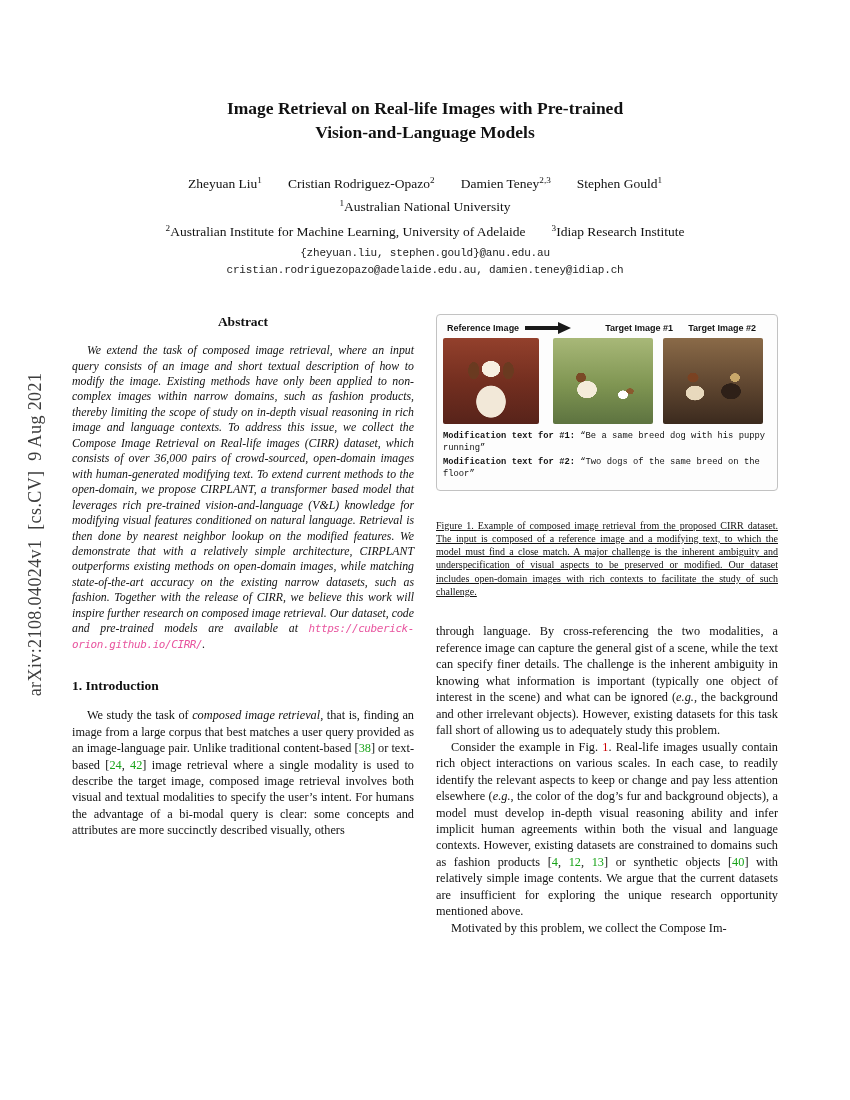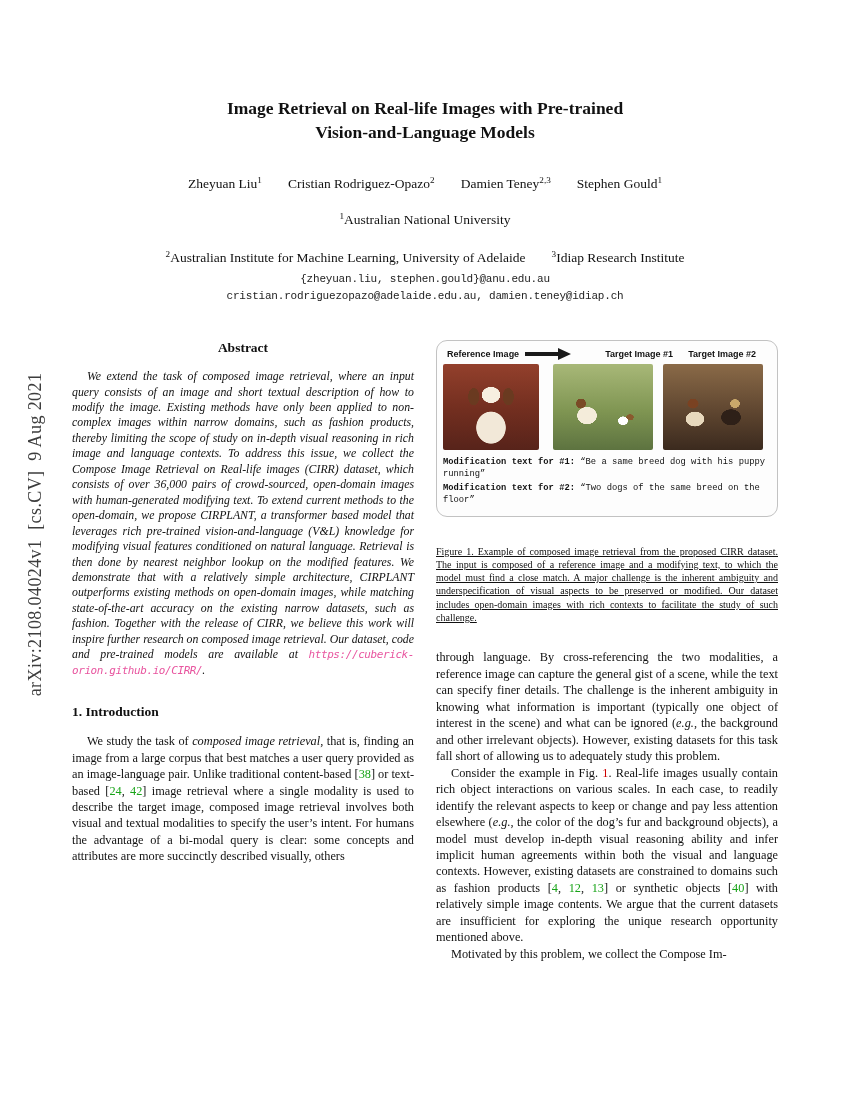--- a/index.html
+++ b/index.html
@@ -14,21 +14,21 @@
   .arxiv-side {
     position: absolute; left: -181px; top: 524px; width: 432px;
     text-align: center; transform: rotate(-90deg);
     font-size: 18px; color: #3d3d3d; white-space: pre; letter-spacing: 0.4px;
   }
 
   
   .header { padding-top: 96px; text-align: center; }
   .title { font-size: 17.5px; font-weight: bold; line-height: 1.38; }
   .authors { margin-top: 32px; font-size: 13.5px; white-space: pre-wrap; }
-  .affil { font-size: 13.5px; margin-top: 19px; line-height: 1.4; white-space: pre-wrap; }
+  .affil { font-size: 13.5px; margin-top: 6px; line-height: 1.4; white-space: pre-wrap; }
   .emails { font-family: Liberation Mono, monospace; font-size: 11px; margin-top: 5px; letter-spacing: -0.2px; color: #222; }
 
   
   .columns { display: flex; padding: 0 72px; margin-top: 38px; gap: 22px; }
   .col { width: 342px; }
 
   .abs-head { font-size: 13.5px; font-weight: bold; text-align: center; margin-bottom: 13px; }
   .abs-text {
     font-style: italic; font-size: 11.8px; line-height: 1.31;
     text-align: justify; text-indent: 15px;
@@ -41,21 +41,21 @@
   
   .cite { color: #17a317; }
   .figref { color: #cc0000; }
   .url { font-family: "DejaVu Sans Mono", monospace; color: #e8559f; font-size: 0.93em; letter-spacing: -0.4px; }
   .sup { vertical-align: super; font-size: 68%; line-height: 0; }
   .it { font-style: italic; }
   .g { display: inline-block; width: 26px; }
 
   
   .fig-box {
-    border: 1px solid #c2c2c2; border-radius: 11px; background: #fdfdfd;
+    border: 1px solid #c2c2c2; border-radius: 4px; background: #fdfdfd;
     padding: 7px 6px 9px 6px;
   }
   .fig-head {
     display: flex; align-items: center;
     font-family: "Liberation Sans", sans-serif; font-size: 9px; font-weight: bold; color: #111;
   }
   .fh-ref { width: 82px; text-align: center; }
   .arrow-wrap { flex: 0 0 auto; margin: 0 4px 0 2px; display: inline-flex; align-items: center; }
   .fh-t1 { width: 100px; text-align: right; }
   .fh-t2 { margin-left: auto; width: 100px; text-align: center; }

